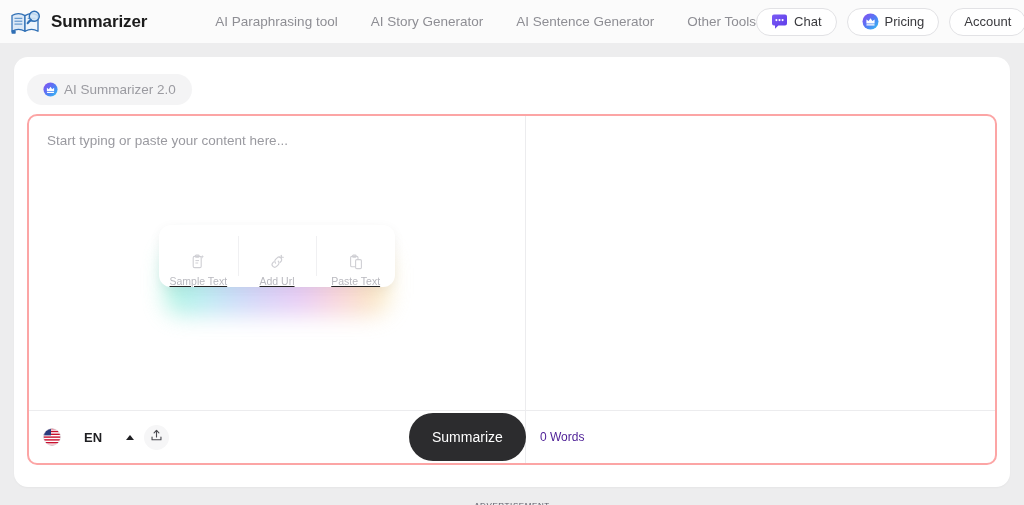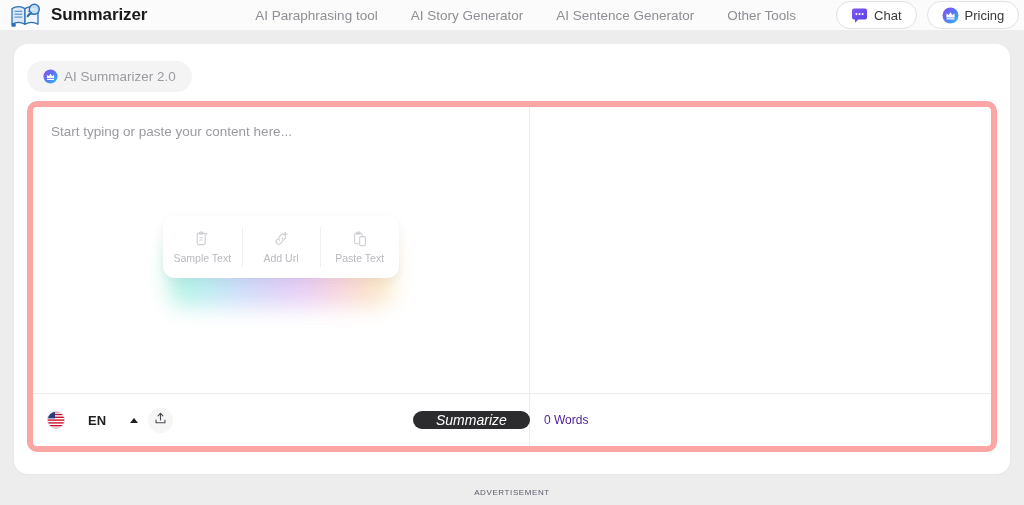--- a/index.html
+++ b/index.html
@@ -12,27 +12,26 @@
 
   body {
     font-family: "Liberation Sans", sans-serif;
     background: #ededee;
     color: #222;
     -webkit-font-smoothing: antialiased;
   }
 
   
   .header {
-    height: 30px;
+    height: 43px;
     background: #fbfbfb;
     display: flex;
     align-items: center;
     padding: 0 7px 0 10px;
     position: relative;
-    gap: 40px;
   }
 
   .brand {
     display: flex;
     align-items: center;
     gap: 9px;
     flex: 0 0 auto;
   }
 
   .brand-logo {
@@ -181,21 +180,21 @@
     margin-top: -5.5px;
     border-radius: 50%;
     background: #ffffff;
     border: 1.6px solid #2a2a2d;
     cursor: pointer;
   }
 
   
   .editor-box {
     margin-top: 6px;
-    border: 6px solid #fca5a5;
+    border: 2px solid #fca5a5;
     border-radius: 10px;
     height: 351px;
     display: flex;
     flex-direction: column;
     overflow: hidden;
   }
 
   .editor-body {
     flex: 1;
     display: flex;
@@ -252,24 +251,25 @@
     border-radius: 12px;
     height: 62px;
     box-shadow: 0 3px 12px rgba(18,18,30,0.055);
   }
 
   .action-item {
     flex: 1;
     display: flex;
     flex-direction: column;
     align-items: center;
-    justify-content: center;
+    justify-content: flex-end;
     gap: 5px;
     cursor: pointer;
     position: relative;
+    text-decoration: underline;
   }
 
   .action-item + .action-item::before {
     content: "";
     position: absolute;
     left: 0;
     top: 11px;
     bottom: 11px;
     width: 1px;
     background: #f0f0f2;
@@ -333,31 +333,30 @@
     align-items: center;
     justify-content: center;
     cursor: pointer;
   }
 
   .summarize-btn {
     position: absolute;
     left: 380px;
     top: 50%;
     transform: translateY(-50%);
-    height: 18px;
+    height: 48px;
     padding: 0 23px;
     border: none;
     border-radius: 999px;
     background: #2c2c2e;
     color: #ffffff;
     font-size: 14px;
     font-family: "Liberation Sans", sans-serif;
     cursor: pointer;
     white-space: nowrap;
-    font-style: italic;
   }
 
   .footer-right {
     flex: 1;
     display: flex;
     align-items: center;
     padding: 0 14px;
   }
 
   .word-count {

